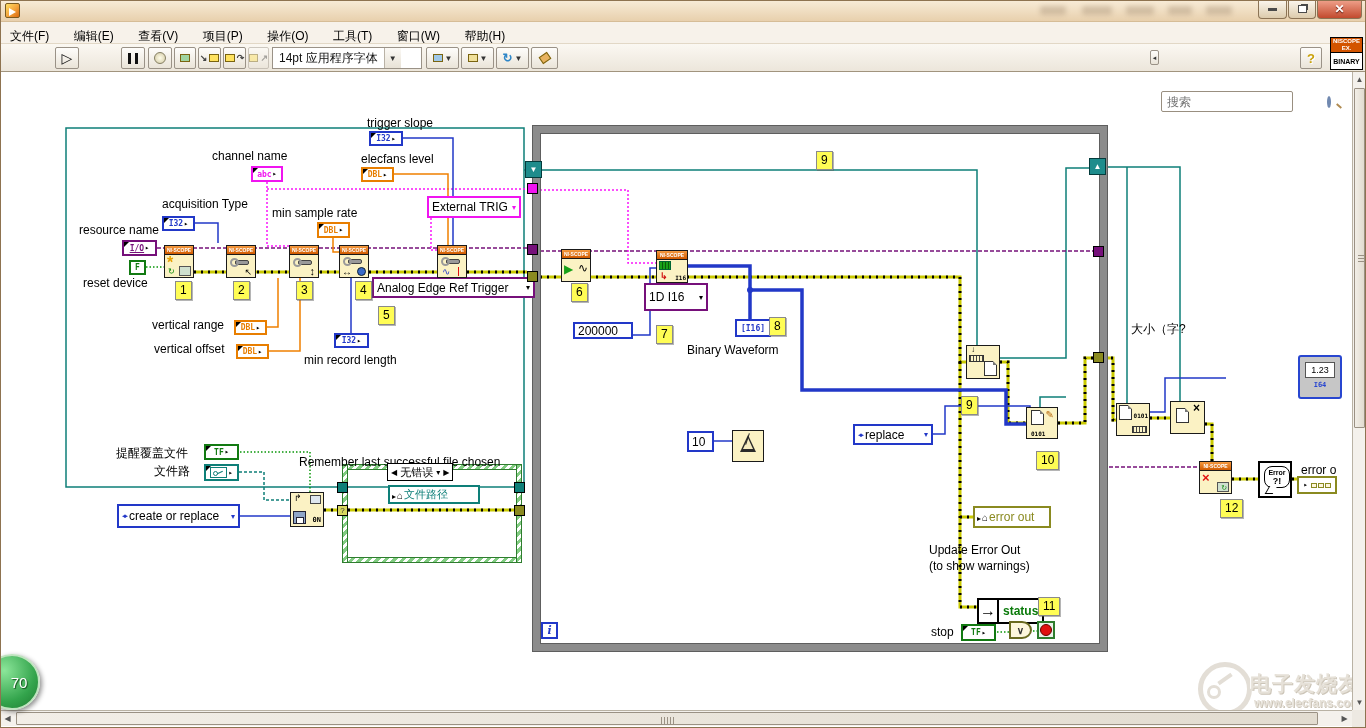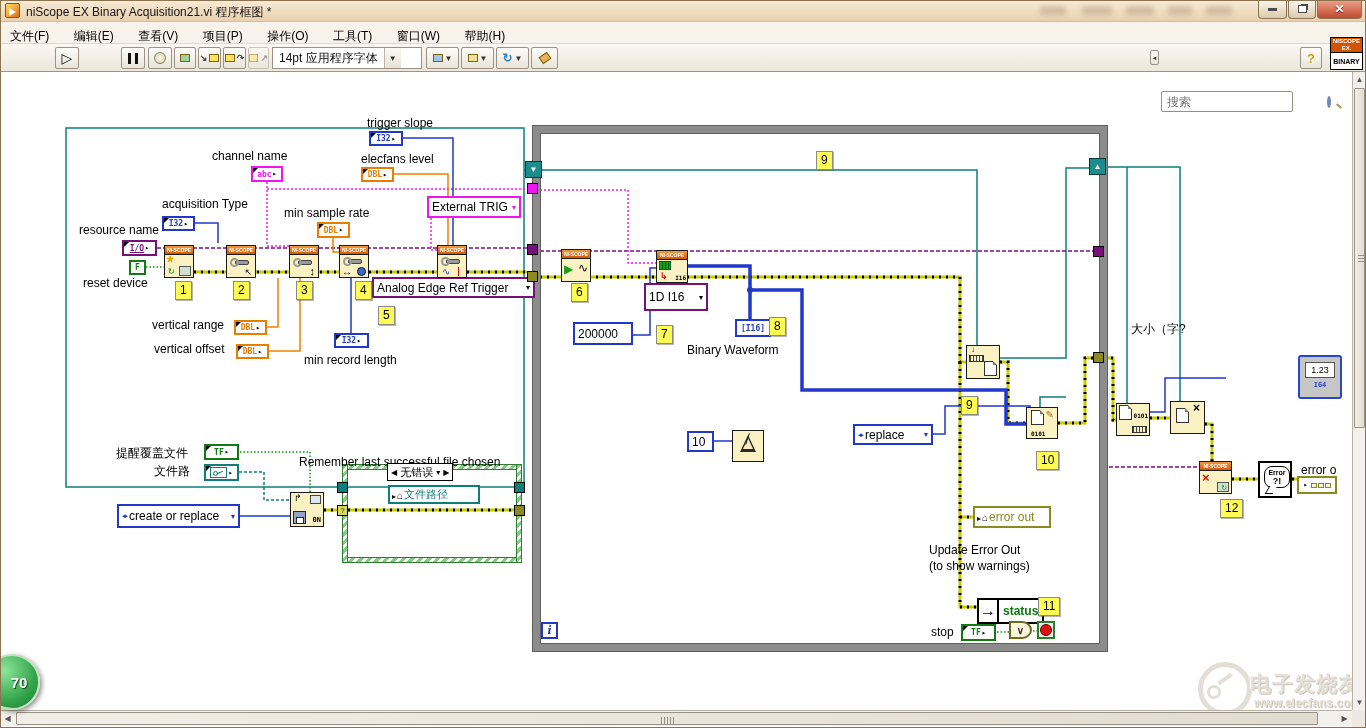--- a/index.html
+++ b/index.html
@@ -146,21 +146,21 @@
   .wm-logo:before{content:"";position:absolute;left:4px;top:18px;width:8px;height:8px;border:3px solid #E3DED6;border-radius:50%}
   .wm-logo:after{content:"";position:absolute;left:14px;top:10px;width:16px;height:4px;background:#E3DED6;transform:rotate(-35deg)}
   .wm-cn{position:absolute;left:52px;top:22px;font:bold 21px "Liberation Sans";letter-spacing:1px;color:#E6E1D8;
          text-shadow:1px 1px 0 #CCC5B8,-1px -1px 0 #fff}
   .wm-url{position:absolute;left:56px;top:48px;font:bold 12px "Liberation Sans";color:#E6E1D8;
           text-shadow:1px 1px 0 #CCC5B8,-1px -1px 0 #fff}
   .bubble{left:-16px;top:654px;width:56px;height:56px;border-radius:50%;z-index:20;
           background:radial-gradient(circle at 35% 28%,#8CE69A,#33A44C 62%,#1E7A30);
           border:2px solid #BFE3BF;box-shadow:2px 2px 5px rgba(0,0,0,.45);
           display:flex;align-items:center;justify-content:center}
-  .bubble span{color:#fff;font-weight:bold;font-size:15px;text-shadow:1px 1px 1px #14501e;margin-left:14px}
+  .bubble span{color:#fff;font-weight:normal;font-size:15px;text-shadow:1px 1px 1px #14501e;margin-left:14px}
 </style>
 </head>
 <body>
 
 <div class="abs" style="left:0;top:0;width:1366px;height:728px;z-index:1">
 
   <svg class="abs" style="left:0;top:0" width="1366" height="728">
     <g fill="none">
 
       <g stroke="#0E7F78" stroke-width="1.5">
@@ -286,21 +286,21 @@
   <div class="abs local t-teal" style="left:388px;top:485px;width:92px;height:19px;border-color:#0E7F78;color:#0E7F78">
     <span class="larr"></span>
       <span class="home"></span>
     <span>文件路径</span>
   </div>
 
   <div class="abs lbl" style="left:367px;top:116px">trigger slope</div>
   <div class="abs lbl" style="left:361px;top:152px">elecfans level</div>
   <div class="abs lbl" style="left:212px;top:149px">channel name</div>
   <div class="abs lbl" style="left:162px;top:197px">acquisition Type</div>
-  <div class="abs lbl" style="left:284px;top:206px">min sample rate</div>
+  <div class="abs lbl" style="left:272px;top:206px">min sample rate</div>
   <div class="abs lbl" style="left:79px;top:223px">resource name</div>
   <div class="abs lbl" style="left:83px;top:276px">reset device</div>
   <div class="abs lbl" style="left:152px;top:318px">vertical range</div>
   <div class="abs lbl" style="left:154px;top:342px">vertical offset</div>
   <div class="abs lbl" style="left:304px;top:353px">min record length</div>
   <div class="abs lbl" style="left:687px;top:343px">Binary Waveform</div>
   <div class="abs lbl" style="left:1131px;top:321px">大小（字?</div>
   <div class="abs lbl" style="left:929px;top:543px">Update Error Out</div>
   <div class="abs lbl" style="left:929px;top:559px">(to show warnings)</div>
   <div class="abs lbl" style="left:299px;top:455px">Remember last successful file chosen</div>
@@ -394,21 +394,21 @@
       <span class="dd-s" style="color:#F014F0">▾</span>
     </div>
   <div class="abs const c-violet" style="left:372px;top:277px;width:163px;height:21px">
       <span>Analog Edge Ref Trigger</span>
       <span class="dd-s">▾</span>
     </div>
   <div class="abs const c-violet" style="left:644px;top:283px;width:64px;height:28px">
       <span>1D I16</span>
       <span class="dd-s">▾</span>
     </div>
-  <div class="abs const c-blue" style="left:573px;top:322px;width:60px;height:23px">
+  <div class="abs const c-blue" style="left:573px;top:322px;width:60px;height:17px">
       <span>200000</span>
     </div>
   <div class="abs const c-blue" style="left:687px;top:431px;width:27px;height:21px">
       <span>10</span>
     </div>
   <div class="abs const c-blue" style="left:853px;top:424px;width:80px;height:21px">
       <span class="incdec">◂▸</span>
       <span>replace</span>
       <span class="dd-s" style="color:#2238C8">▾</span>
     </div>
@@ -568,21 +568,20 @@
 
   <div class="abs wm" style="left:1198px;top:648px;width:168px;height:80px">
     <div class="wm-logo"></div>
     <div class="wm-cn">电子发烧友</div>
     <div class="wm-url">www.elecfans.com</div>
   </div>
 </div>
 
 <div class="abs titlebar">
   <div class="abs app-icon"></div>
-  <div class="abs title-text">niScope EX Binary Acquisition21.vi 程序框图 *</div>
   <div class="abs blob" style="left:1040px;width:26px"></div>
   <div class="abs blob" style="left:1082px;width:30px"></div>
   <div class="abs blob" style="left:1126px;width:28px"></div>
   <div class="abs blob" style="left:1168px;width:24px"></div>
   <div class="abs blob" style="left:1206px;width:26px"></div>
 </div>
 <div class="abs winbtn" style="left:1258px;width:29px">
     <span class="bar"></span>
   </div>
 <div class="abs winbtn" style="left:1288px;width:28px">

